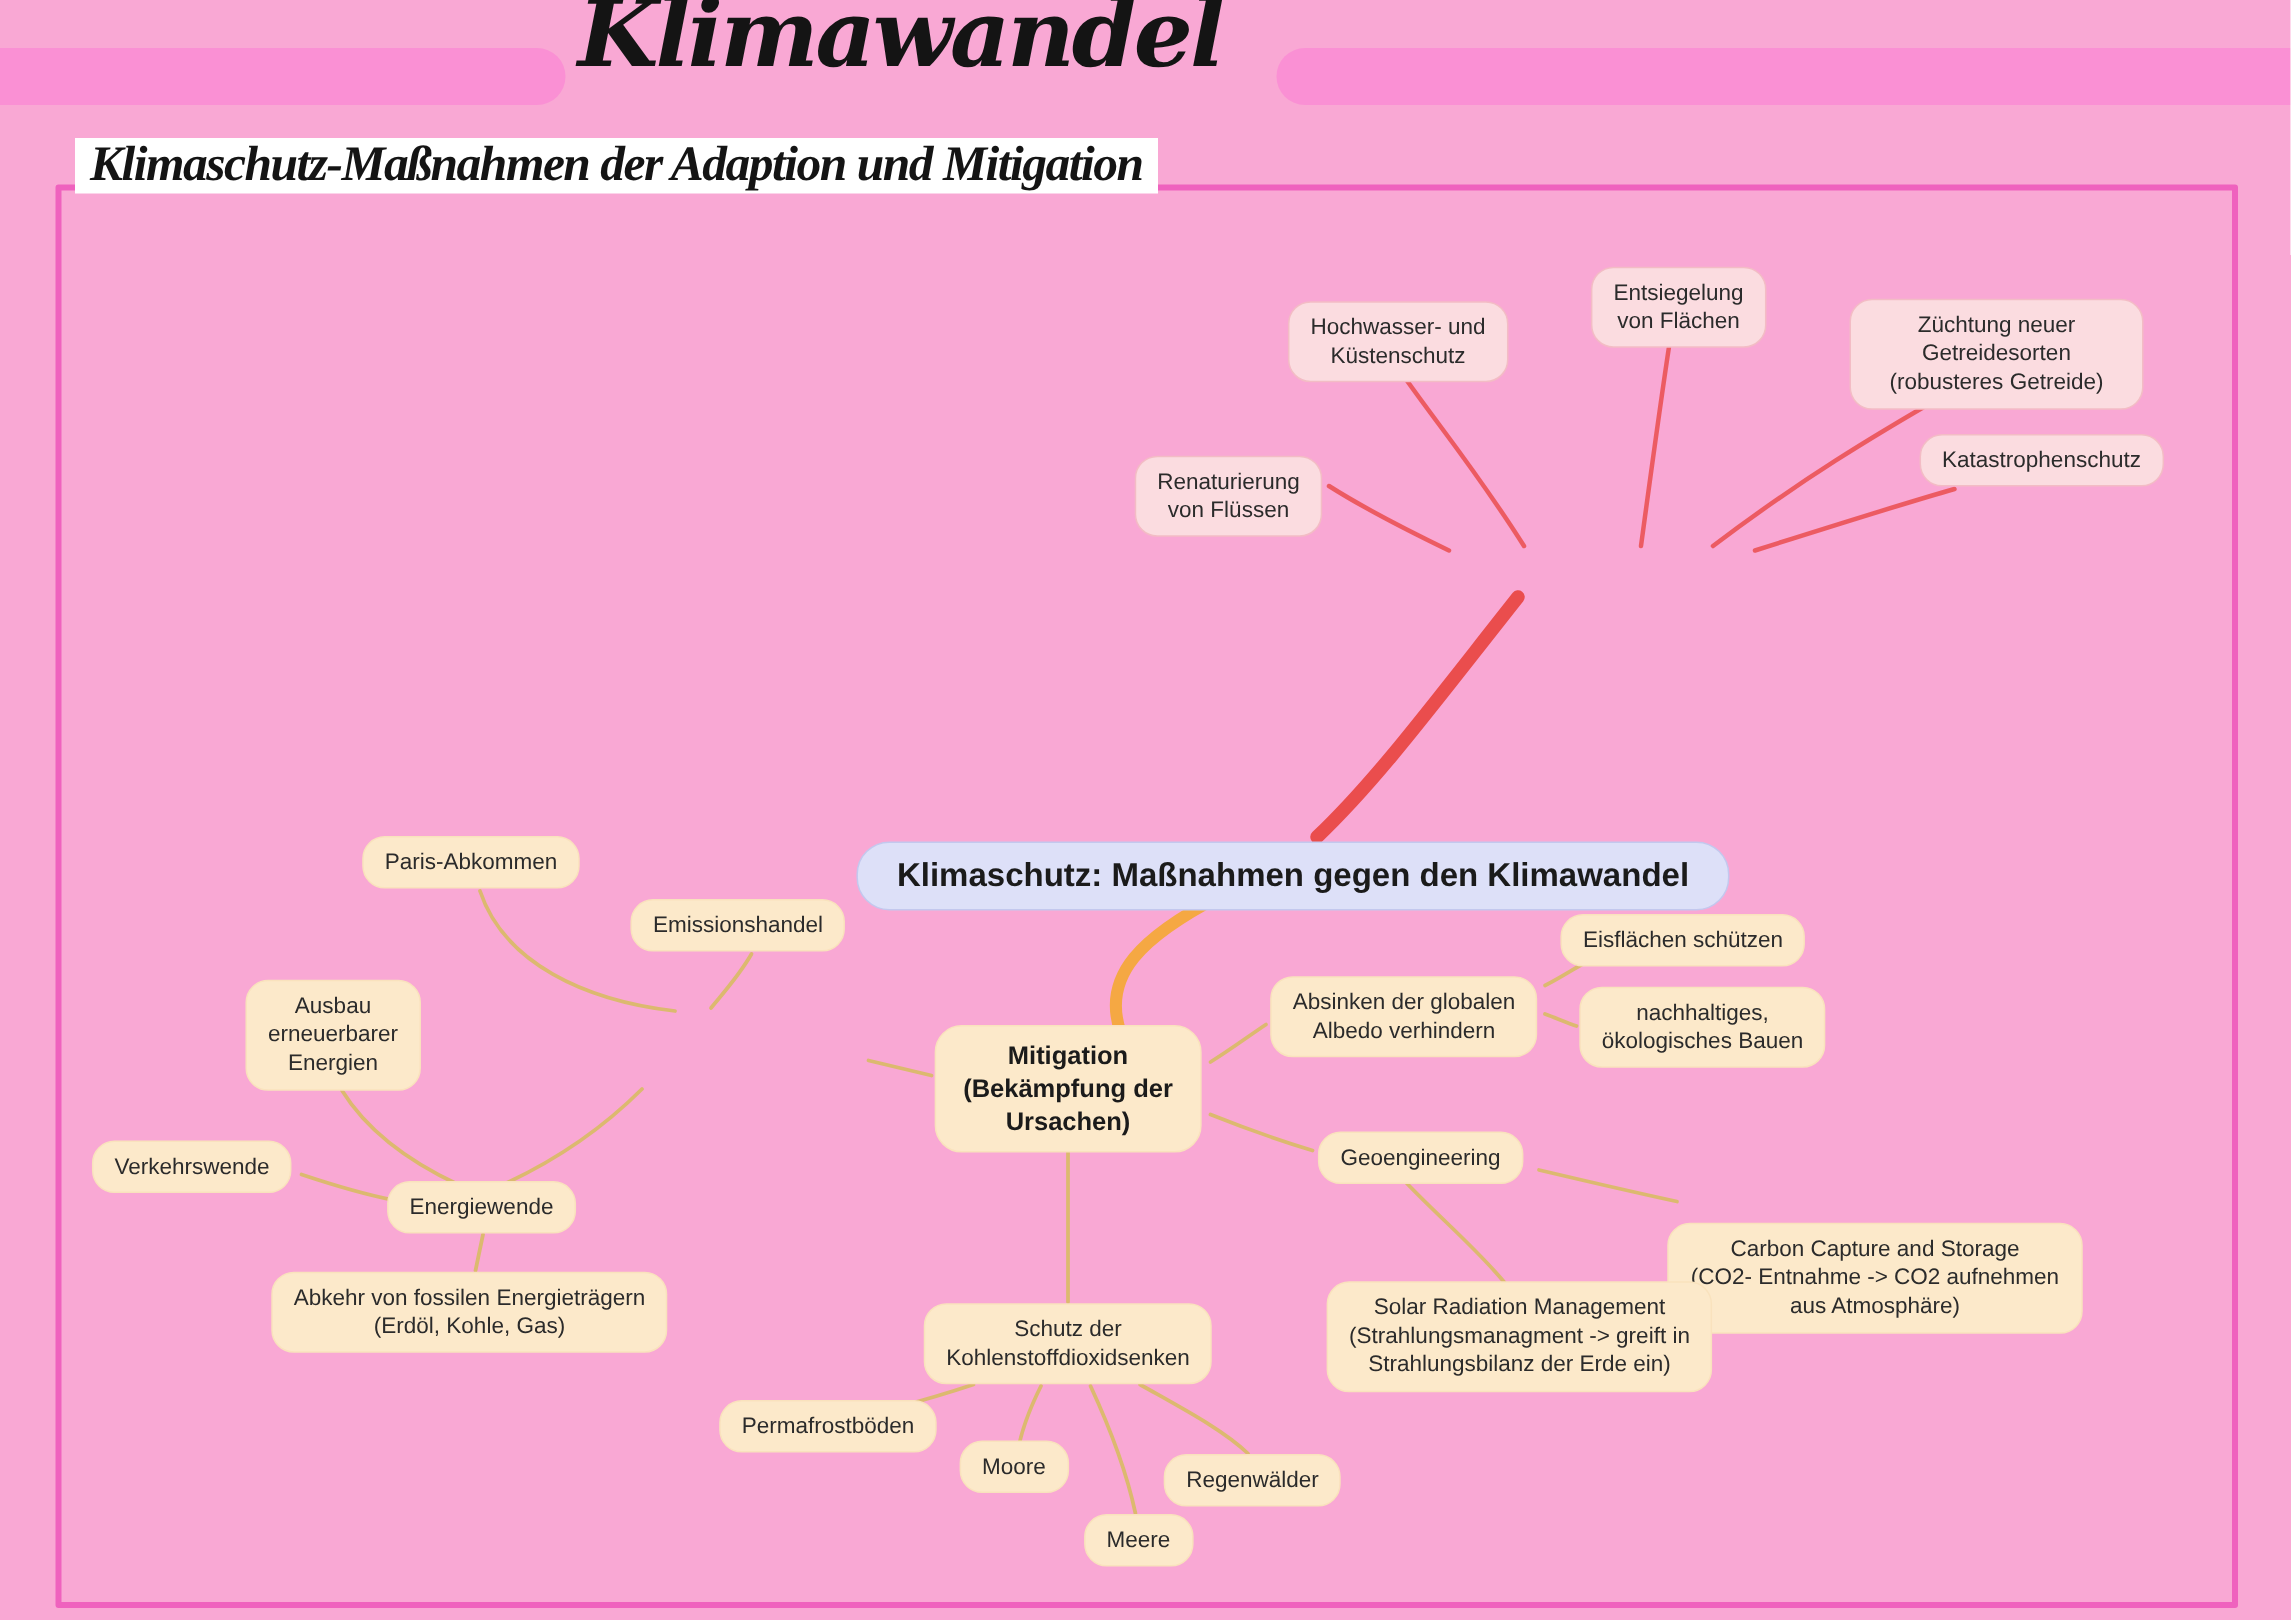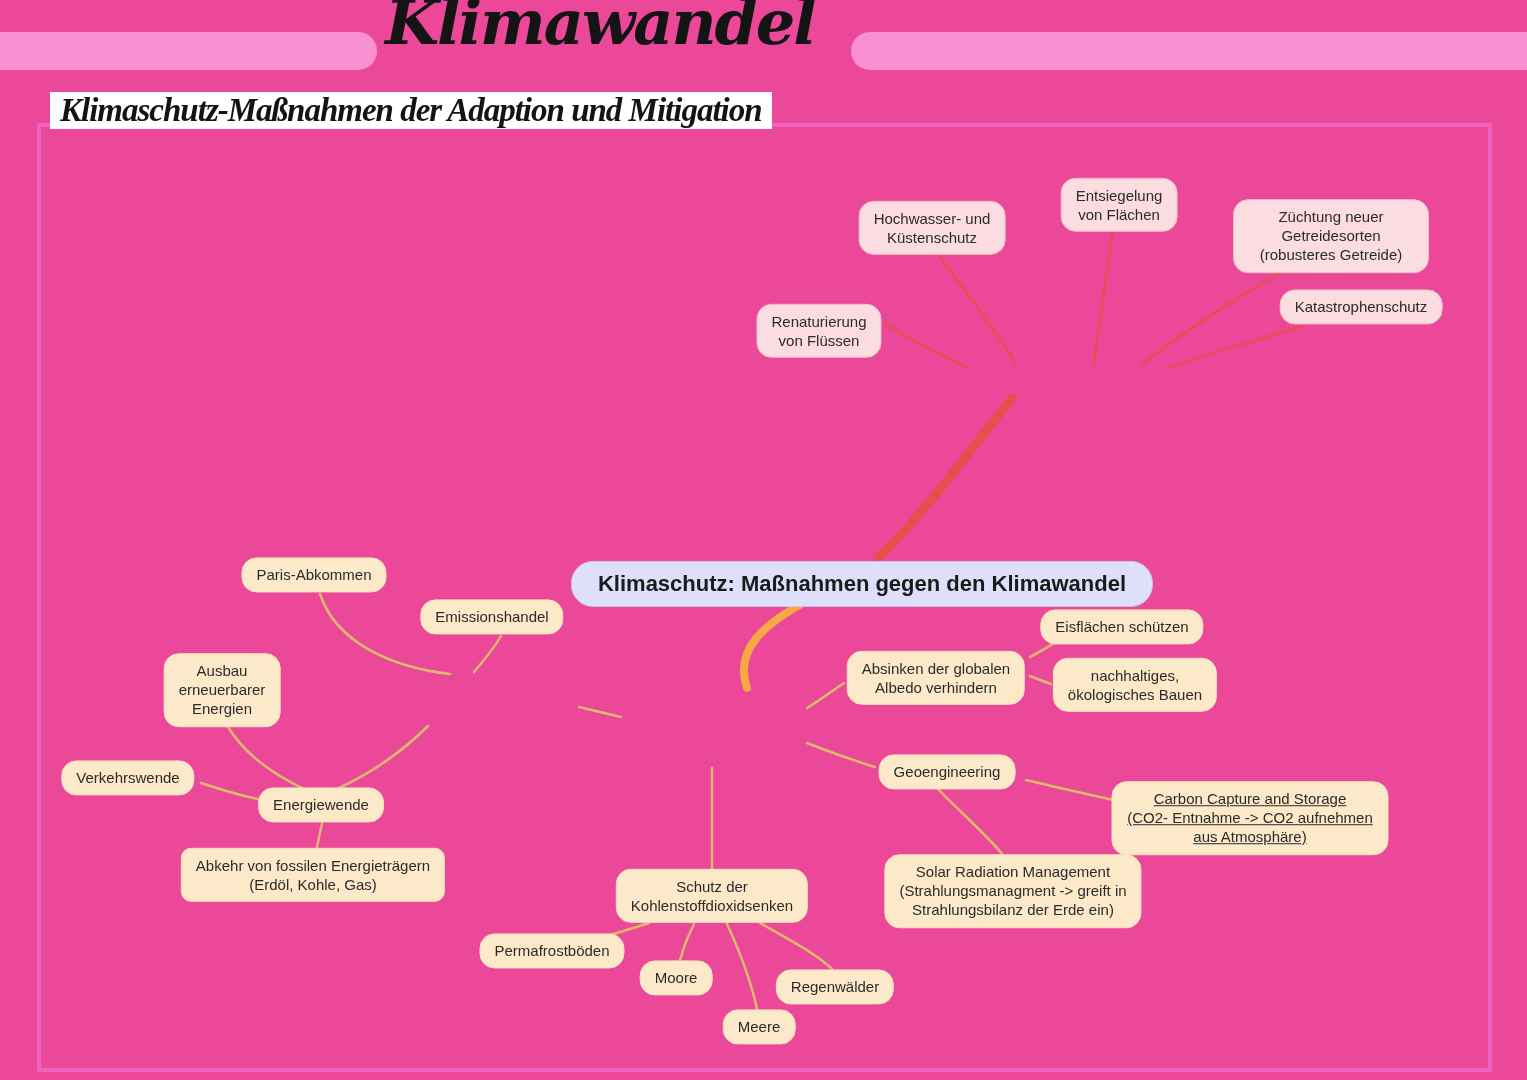--- a/index.html
+++ b/index.html
@@ -1,16 +1,16 @@
 <!DOCTYPE html>
 <html style="--banner-pink: #fa90d4; --frame-pink: #ef62be; --red-branch: #ea4d4d; --orange-branch: #f5a843; --tan-connector: #dcb96f; --pink-node-fill: #fbdce0; --pink-node-border: #f3bcc5; --cream-node-fill: #fce9ca; --cream-node-border: #f9e2bd; --lavender-node-fill: #dde0f8; --lavender-node-border: #c3c8ee;"><head>
 <meta charset="utf-8">
 <style>
   html,body{margin:0;padding:0;background:#fff;}
-  .canvas{position:relative;width:1527px;height:1080px;background:#ec4899;overflow:hidden;
+  .canvas{position:relative;width:1527px;height:1080px;background:#f9a8d4;overflow:hidden;
           font-family:"Liberation Sans", sans-serif;}
 
   
   .banner-bar{position:absolute;top:32px;height:38px;background:var(--banner-pink,#fa90d4);z-index:3;}
   .banner-bar.left{left:0;width:377px;border-radius:0 19px 19px 0;}
   .banner-bar.right{left:851px;width:676px;border-radius:19px 0 0 19px;}
   .main-title{position:absolute;left:360px;top:-14px;width:480px;margin:0;z-index:4;
               text-align:center;font-family:"DejaVu Serif",serif;font-style:italic;font-weight:bold;
               font-size:62px;color:#141414;letter-spacing:-2px;}
   .subtitle{position:absolute;left:50px;top:92px;margin:0;z-index:4;background:#fff;padding:0 10px;
@@ -48,23 +48,23 @@
   #n-mitigation{left:712px;top:726px;font-size:17px;border-radius:18px;padding:9px 18px;}
   #n-paris{left:314px;top:575px;}
   #n-emissionshandel{left:492px;top:617px;}
   #n-ausbau{left:222px;top:690px;}
   #n-reduktion{left:454px;top:698px;}
   #n-absinken{left:936px;top:668px;margin-top:10px;}
   #n-eisflaechen{left:1122px;top:627px;}
   #n-nachhaltiges{left:1135px;top:685px;}
   #n-verkehrswende{left:128px;top:778px;}
   #n-energiewende{left:321px;top:805px;}
-  #n-abkehr{left:313px;top:875px;border-radius:10px;}
+  #n-abkehr{left:313px;top:875px;}
   #n-geoengineering{left:947px;top:772px;}
-  #n-ccs{left:1250px;top:818px;text-decoration:underline;}
+  #n-ccs{left:1250px;top:852px;}
   #n-srm{left:1013px;top:891px;}
   #n-schutz{left:712px;top:896px;}
   #n-permafrost{left:552px;top:951px;}
   #n-moore{left:676px;top:978px;}
   #n-meere{left:759px;top:1027px;}
   #n-regenwaelder{left:835px;top:987px;}
 </style>
 </head>
 <body>
 
@@ -112,20 +112,23 @@
   <div class="node pink" id="n-renaturierung">Renaturierung
 von Flüssen</div>
   <div class="node pink" id="n-hochwasser">Hochwasser- und
 Küstenschutz</div>
   <div class="node pink" id="n-entsiegelung">Entsiegelung
 von Flächen</div>
   <div class="node pink" id="n-zuechtung">Züchtung neuer Getreidesorten
 (robusteres Getreide)</div>
   <div class="node pink" id="n-katastrophenschutz">Katastrophenschutz</div>
 
+  <div class="node cream bold" id="n-mitigation">Mitigation
+(Bekämpfung der
+Ursachen)</div>
   <div class="node cream" id="n-paris">Paris-Abkommen</div>
   <div class="node cream" id="n-emissionshandel">Emissionshandel</div>
   <div class="node cream" id="n-ausbau">Ausbau
 erneuerbarer
 Energien</div>
   <div class="node cream" id="n-absinken">Absinken der globalen
 Albedo verhindern</div>
   <div class="node cream" id="n-eisflaechen">Eisflächen schützen</div>
   <div class="node cream" id="n-nachhaltiges">nachhaltiges,
 ökologisches Bauen</div>

